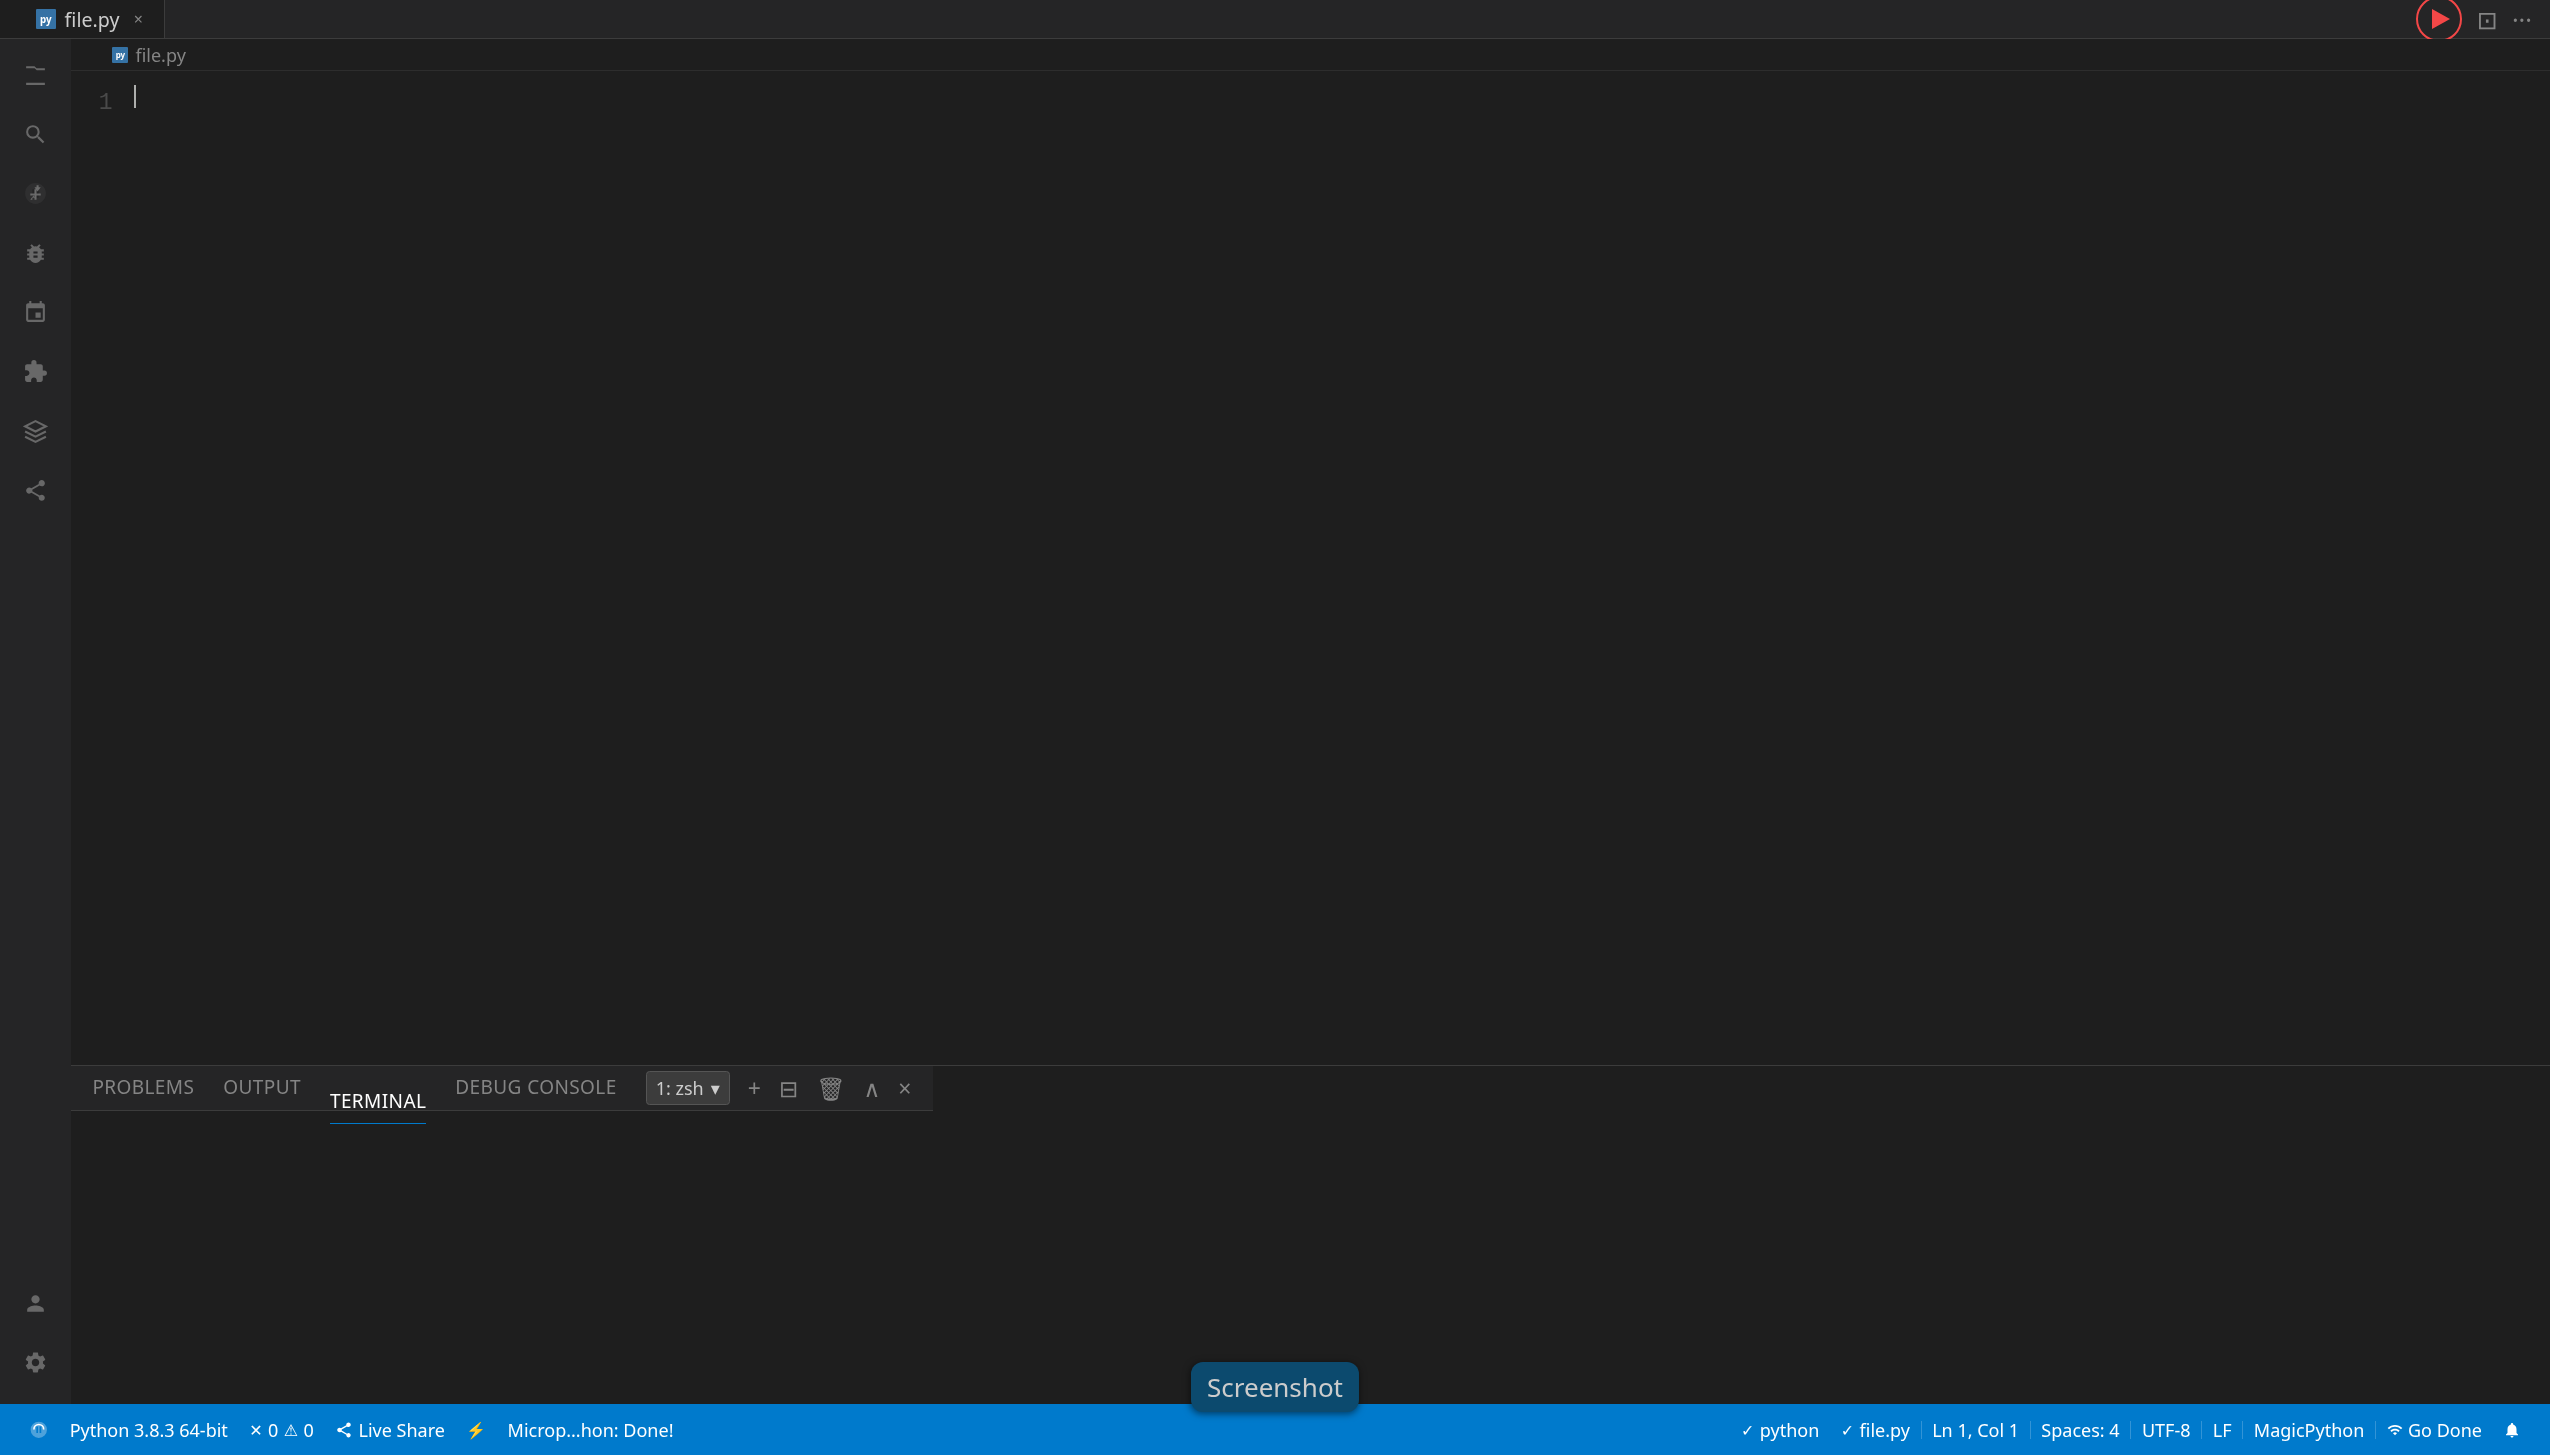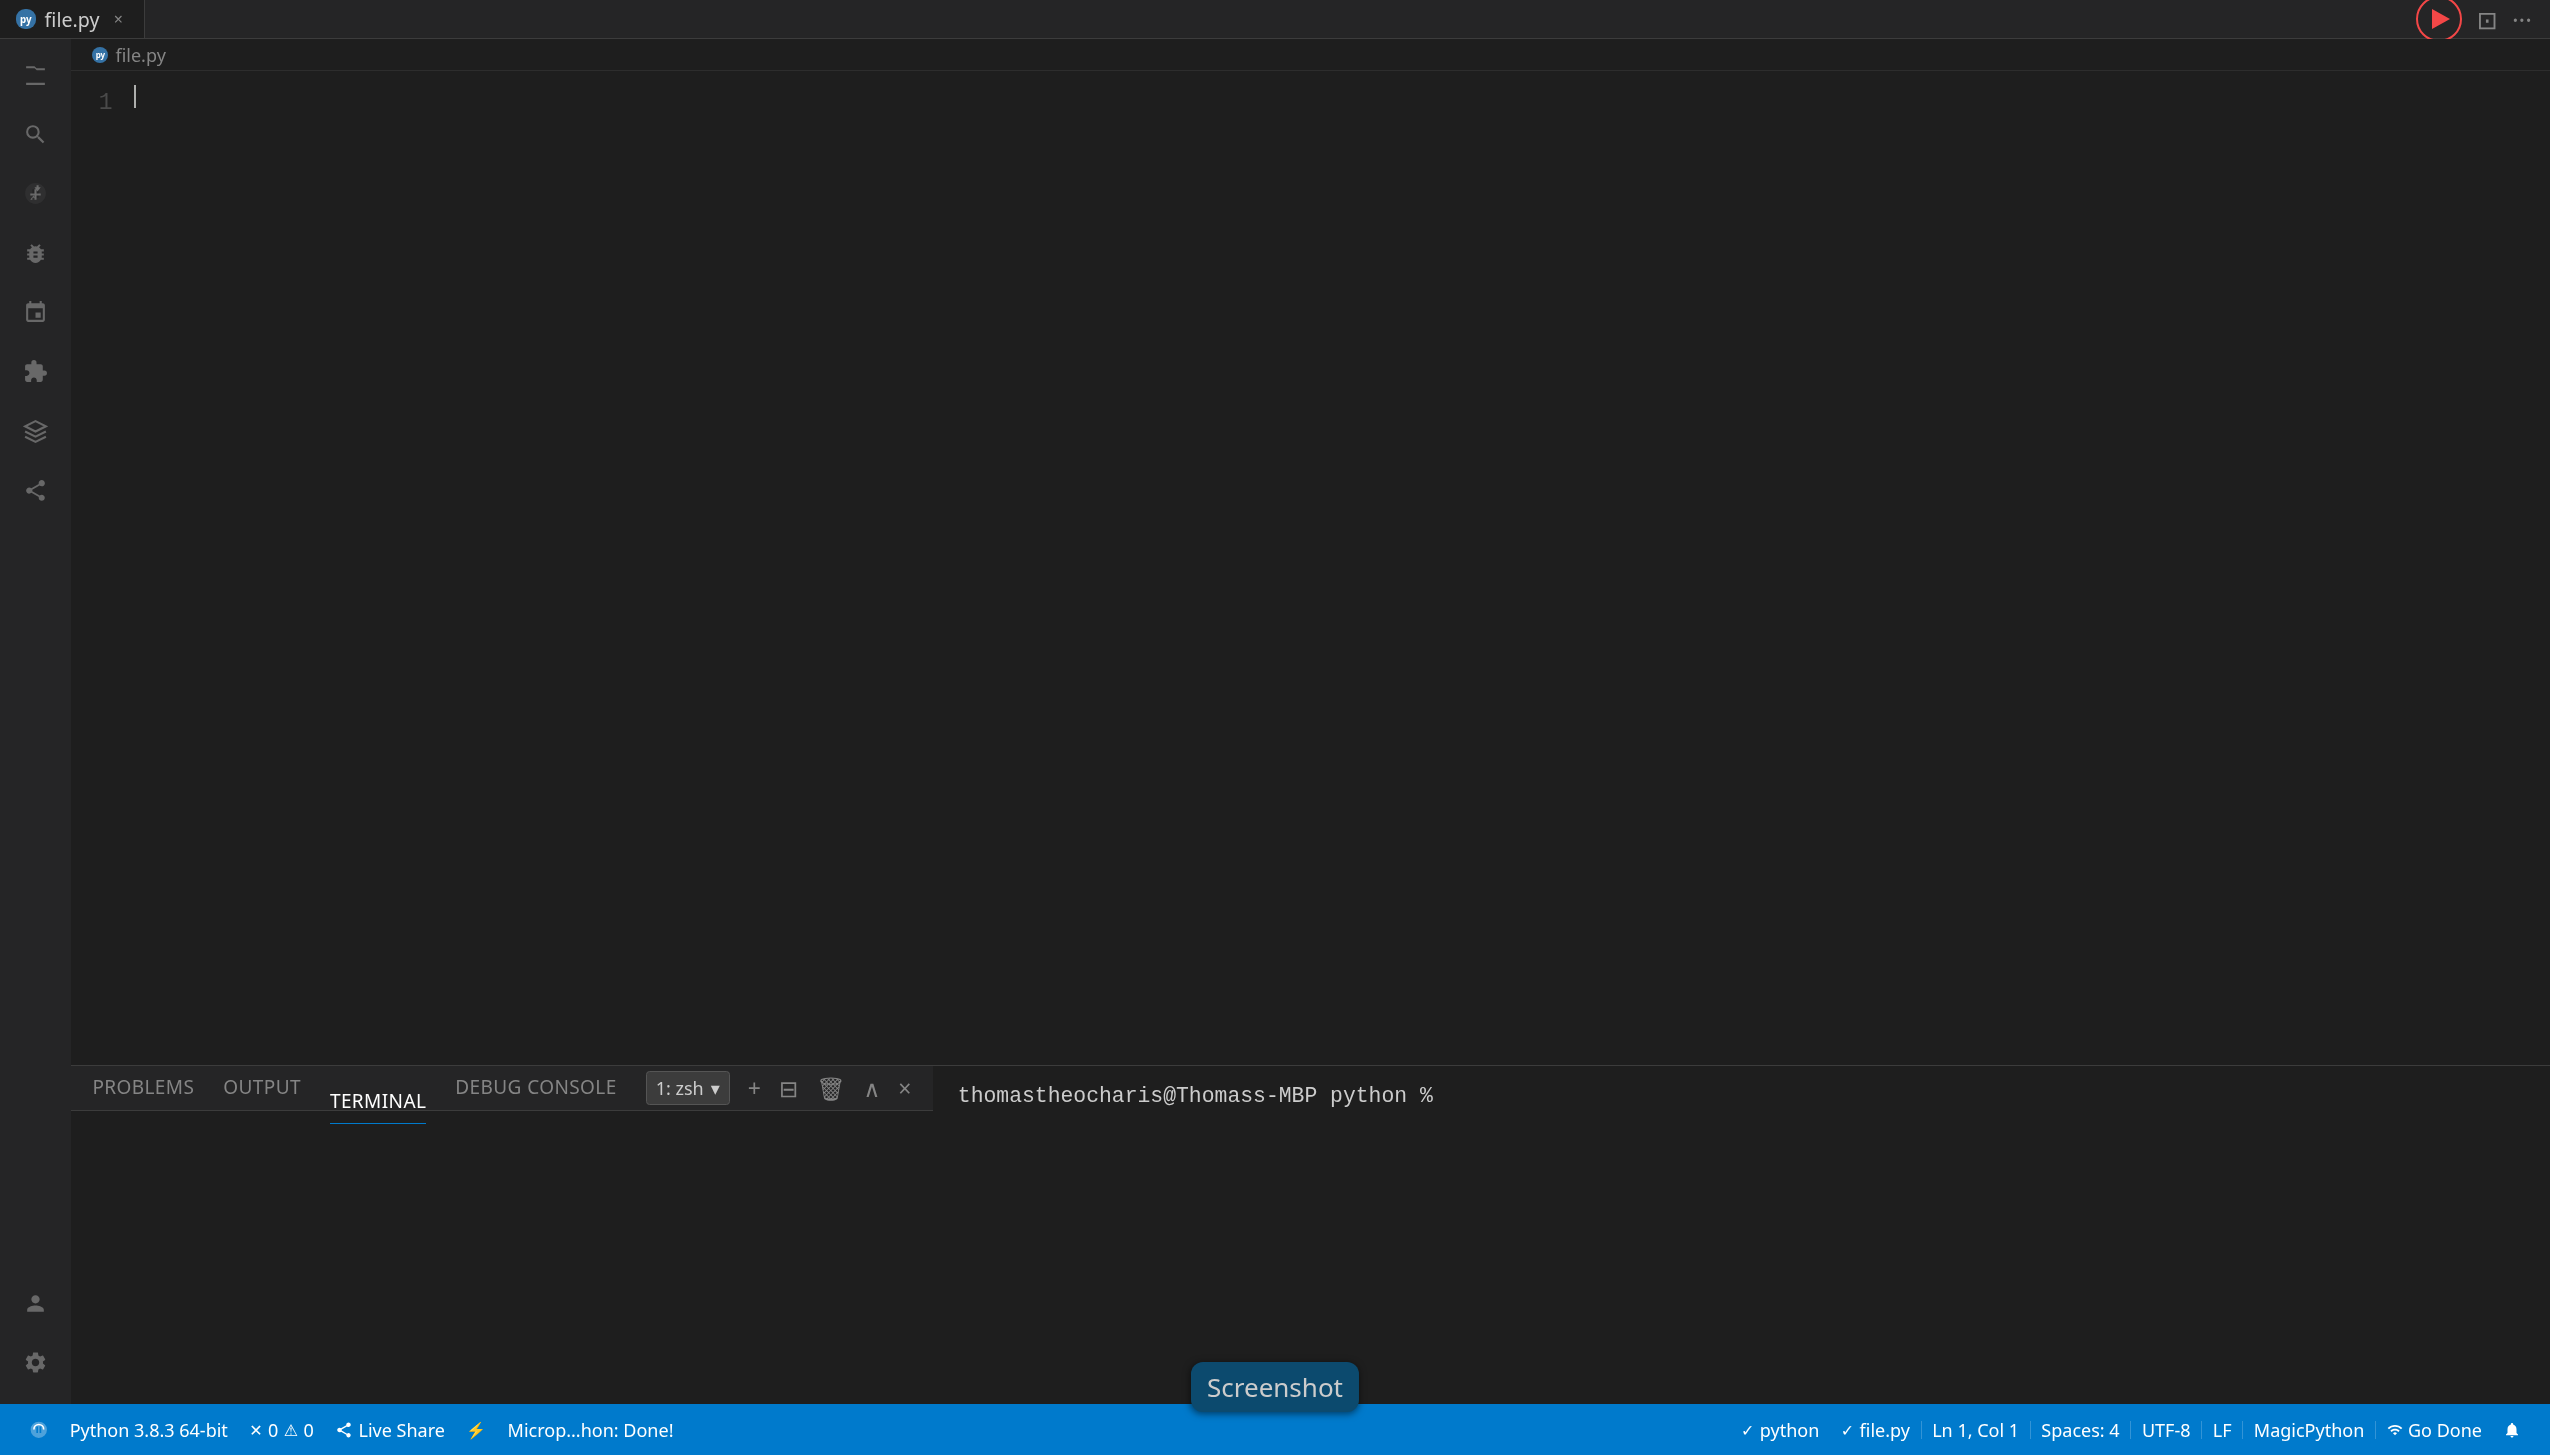--- a/index.html
+++ b/index.html
@@ -307,27 +307,28 @@
       border-radius: 12px;
       white-space: nowrap;
       box-shadow: 0 1.8px 7.1px rgba(0,0,0,0.5);
     }
 
     
     .py-file-icon {
       width: 19.6px;
       height: 19.6px;
       background: #3572A5;
-      border-radius: 9px;
+      border-radius: 1px;
       display: inline-flex;
       align-items: center;
       justify-content: center;
       font-size: 9.8px;
       color: #fff;
       font-weight: bold;
+      margin-left: 20px;
     }
 
     
     .icon-svg {
       width: 25px;
       height: 25px;
       fill: currentColor;
     }
   </style>
 </head>
@@ -438,25 +439,20 @@
             <span>1: zsh</span>
             <span>▾</span>
           </div>
           <span class="panel-icon-btn">+</span>
           <span class="panel-icon-btn">⊟</span>
           <span class="panel-icon-btn">🗑</span>
           <span class="panel-icon-btn">∧</span>
           <span class="panel-icon-btn">×</span>
         </div>
       </div>
-      <div class="panel-content">
-        <div class="terminal-prompt">
-          <span class="prompt-text">thomastheocharis@Thomass-MBP python %</span>
-        </div>
-      </div>
     </div>
 
   </div>
 </div>
 
 <div class="status-bar">
   <div class="status-item">
     <svg width="19.6" height="19.6" viewBox="0 0 24 24" fill="white">
       <path d="M12 2a10 10 0 1 0 0 20A10 10 0 0 0 12 2zm-1 14H9V8h2v8zm4 0h-2V8h2v8z" opacity="0.3"></path>
       <path d="M19 11.5a7 7 0 0 0-7-7 7 7 0 0 0-7 7h2a5 5 0 0 1 5-5 5 5 0 0 1 5 5h2z"></path>

